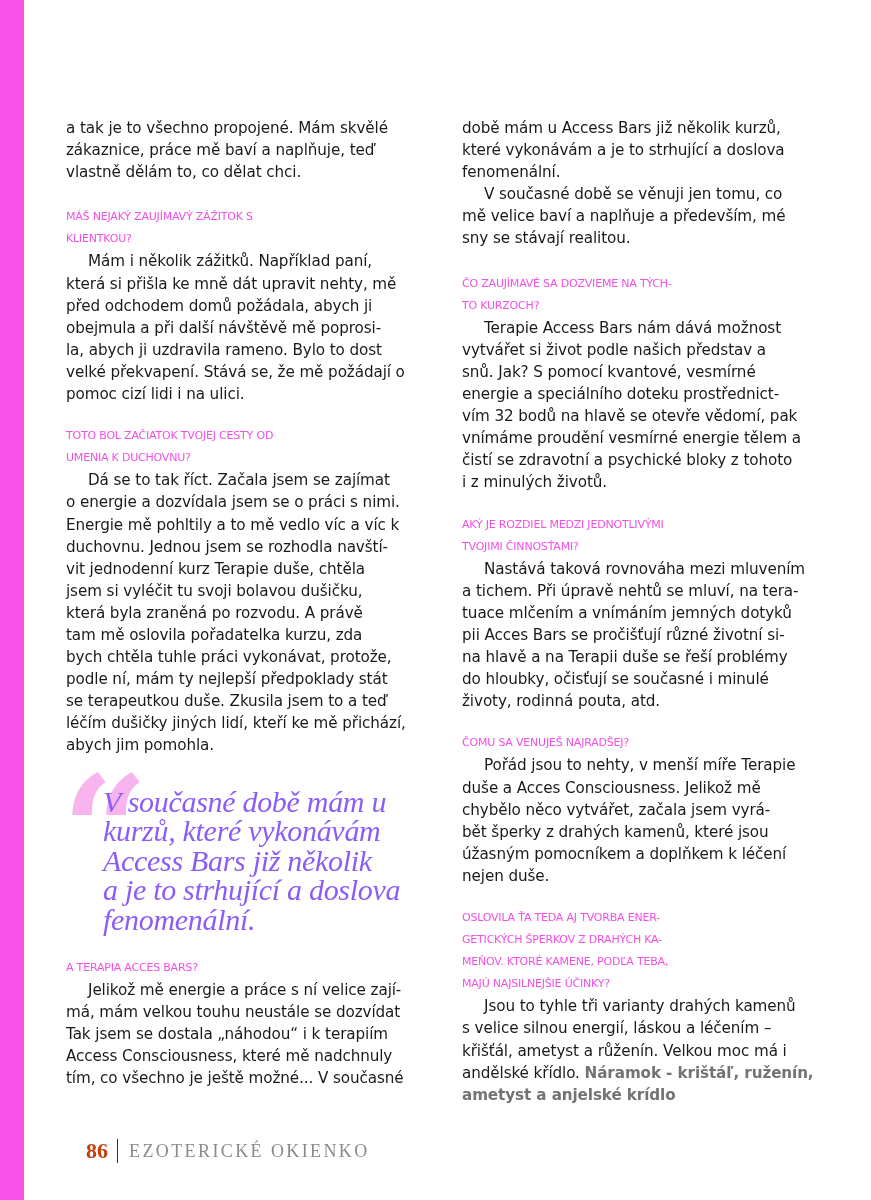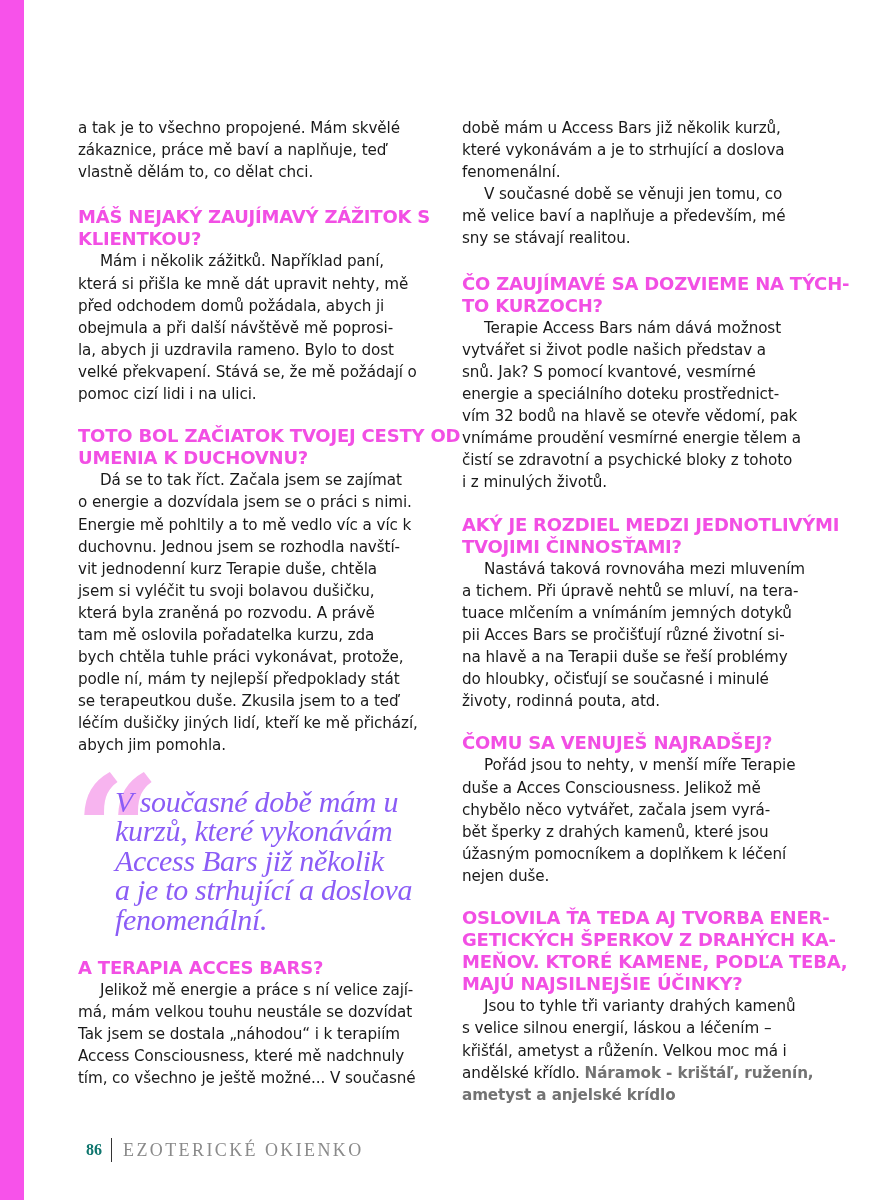--- a/index.html
+++ b/index.html
@@ -10,26 +10,26 @@
   }
   .side-bar {
     position: absolute; left: 0; top: 0; width: 24px; height: 1200px;
     background: #f752ea;
   }
   .col {
     position: absolute; top: 117px; width: 360px;
     font-size: 15.2px; line-height: 22.1px; color: #1a1a1a;
     letter-spacing: -0.1px;
   }
-  .col-left { left: 78px; }
+  .col-left { left: 66px; }
   .col-right { left: 462px; width: 365px; }
   .line { white-space: nowrap; display: block; height: 22.1px; }
   .indent { padding-left: 22px; }
   .heading {
-    color: #f24fe4; font-weight: bold; font-size: 18px;
+    color: #f24fe4; font-weight: normal; font-size: 11px;
     line-height: 22.1px; letter-spacing: -0.2px;
     margin-top: 20px;
   }
   .heading .line { height: 22.1px; }
   .bold { font-weight: bold; color: #737373; }
   .quote-block {
     position: relative; margin-top: 24px; height: 150px;
   }
   .quote-mark {
     position: absolute; left: -4px; top: -26px;
@@ -40,21 +40,21 @@
     position: absolute; left: 37px; top: 6px;
     font-family: "Liberation Serif", serif; font-style: italic;
     font-size: 30px; line-height: 29.5px; color: #8b5cf6;
     letter-spacing: -0.3px;
   }
   .quote-text .line { height: 29.5px; }
   .footer {
     position: absolute; left: 86px; top: 1138px;
     font-family: "Liberation Serif", serif; display: flex; align-items: center;
   }
-  .page-num { font-size: 16px; font-weight: bold; color: #0f766e; }
+  .page-num { font-size: 22px; font-weight: bold; color: #c2410c; }
   .divider { width: 1px; height: 24px; background: #333; margin: 0 11px 0 9px; }
   .mag-name { font-size: 18px; color: #8a8a8a; letter-spacing: 2.4px; }
 </style>
 </head>
 <body>
 
 <div class="side-bar"></div>
 
 <div class="col col-left">
   <div>

